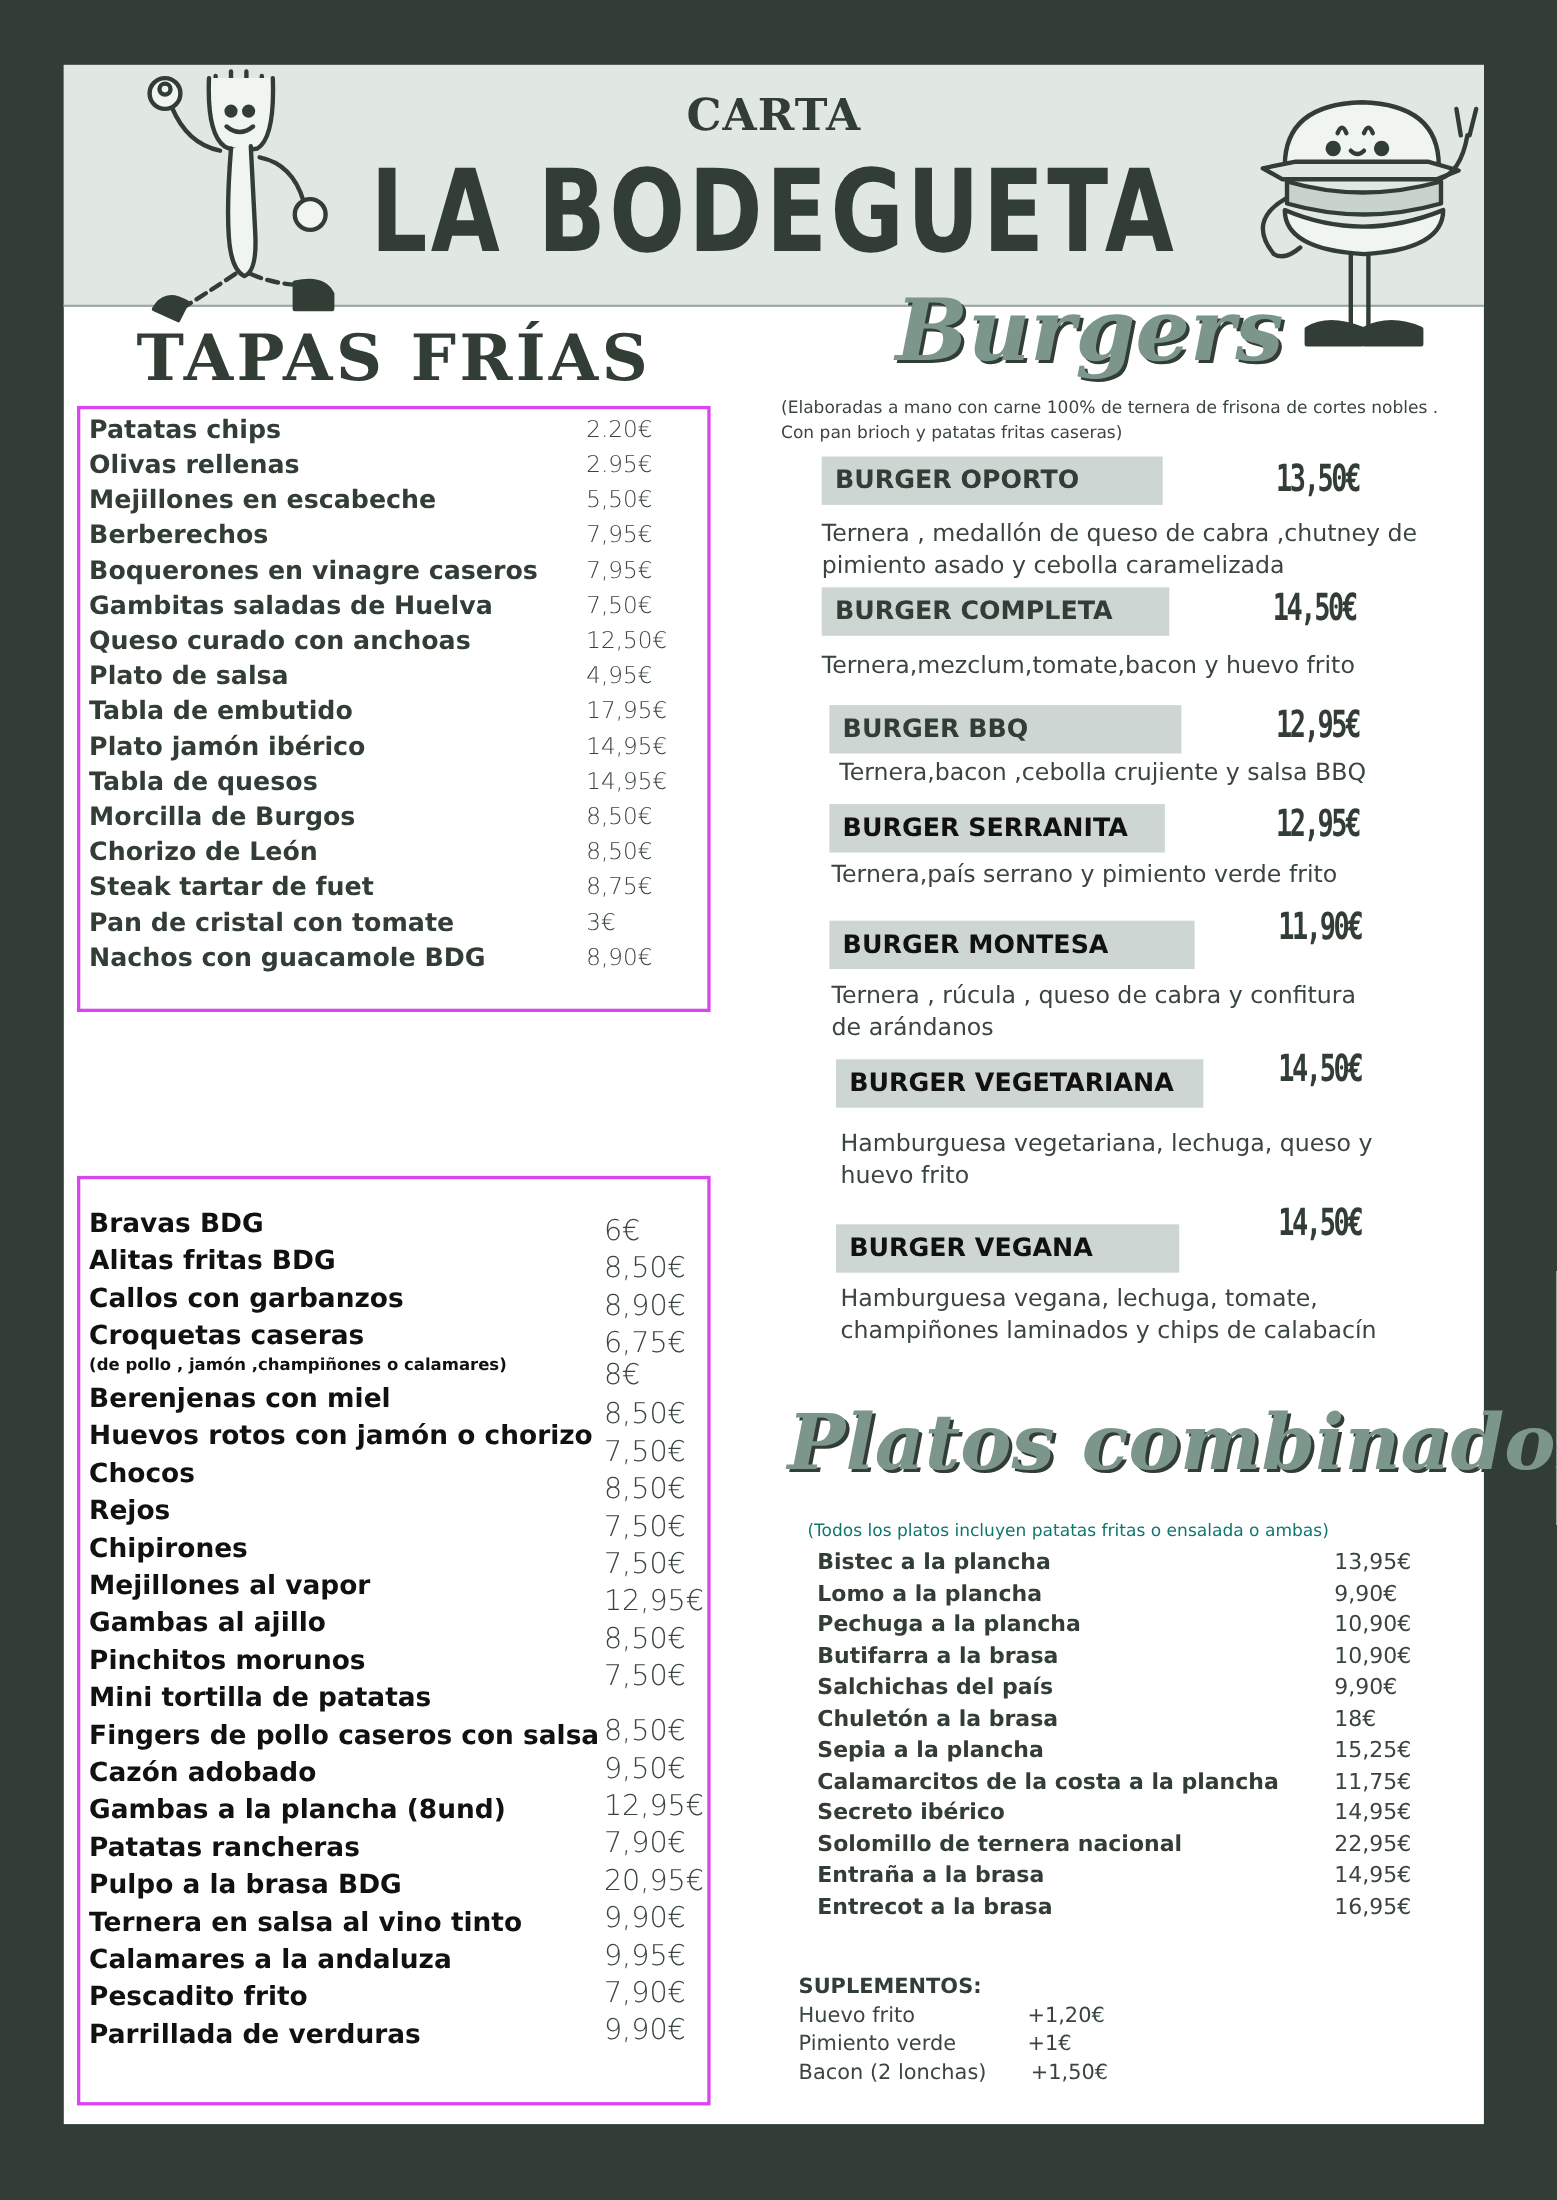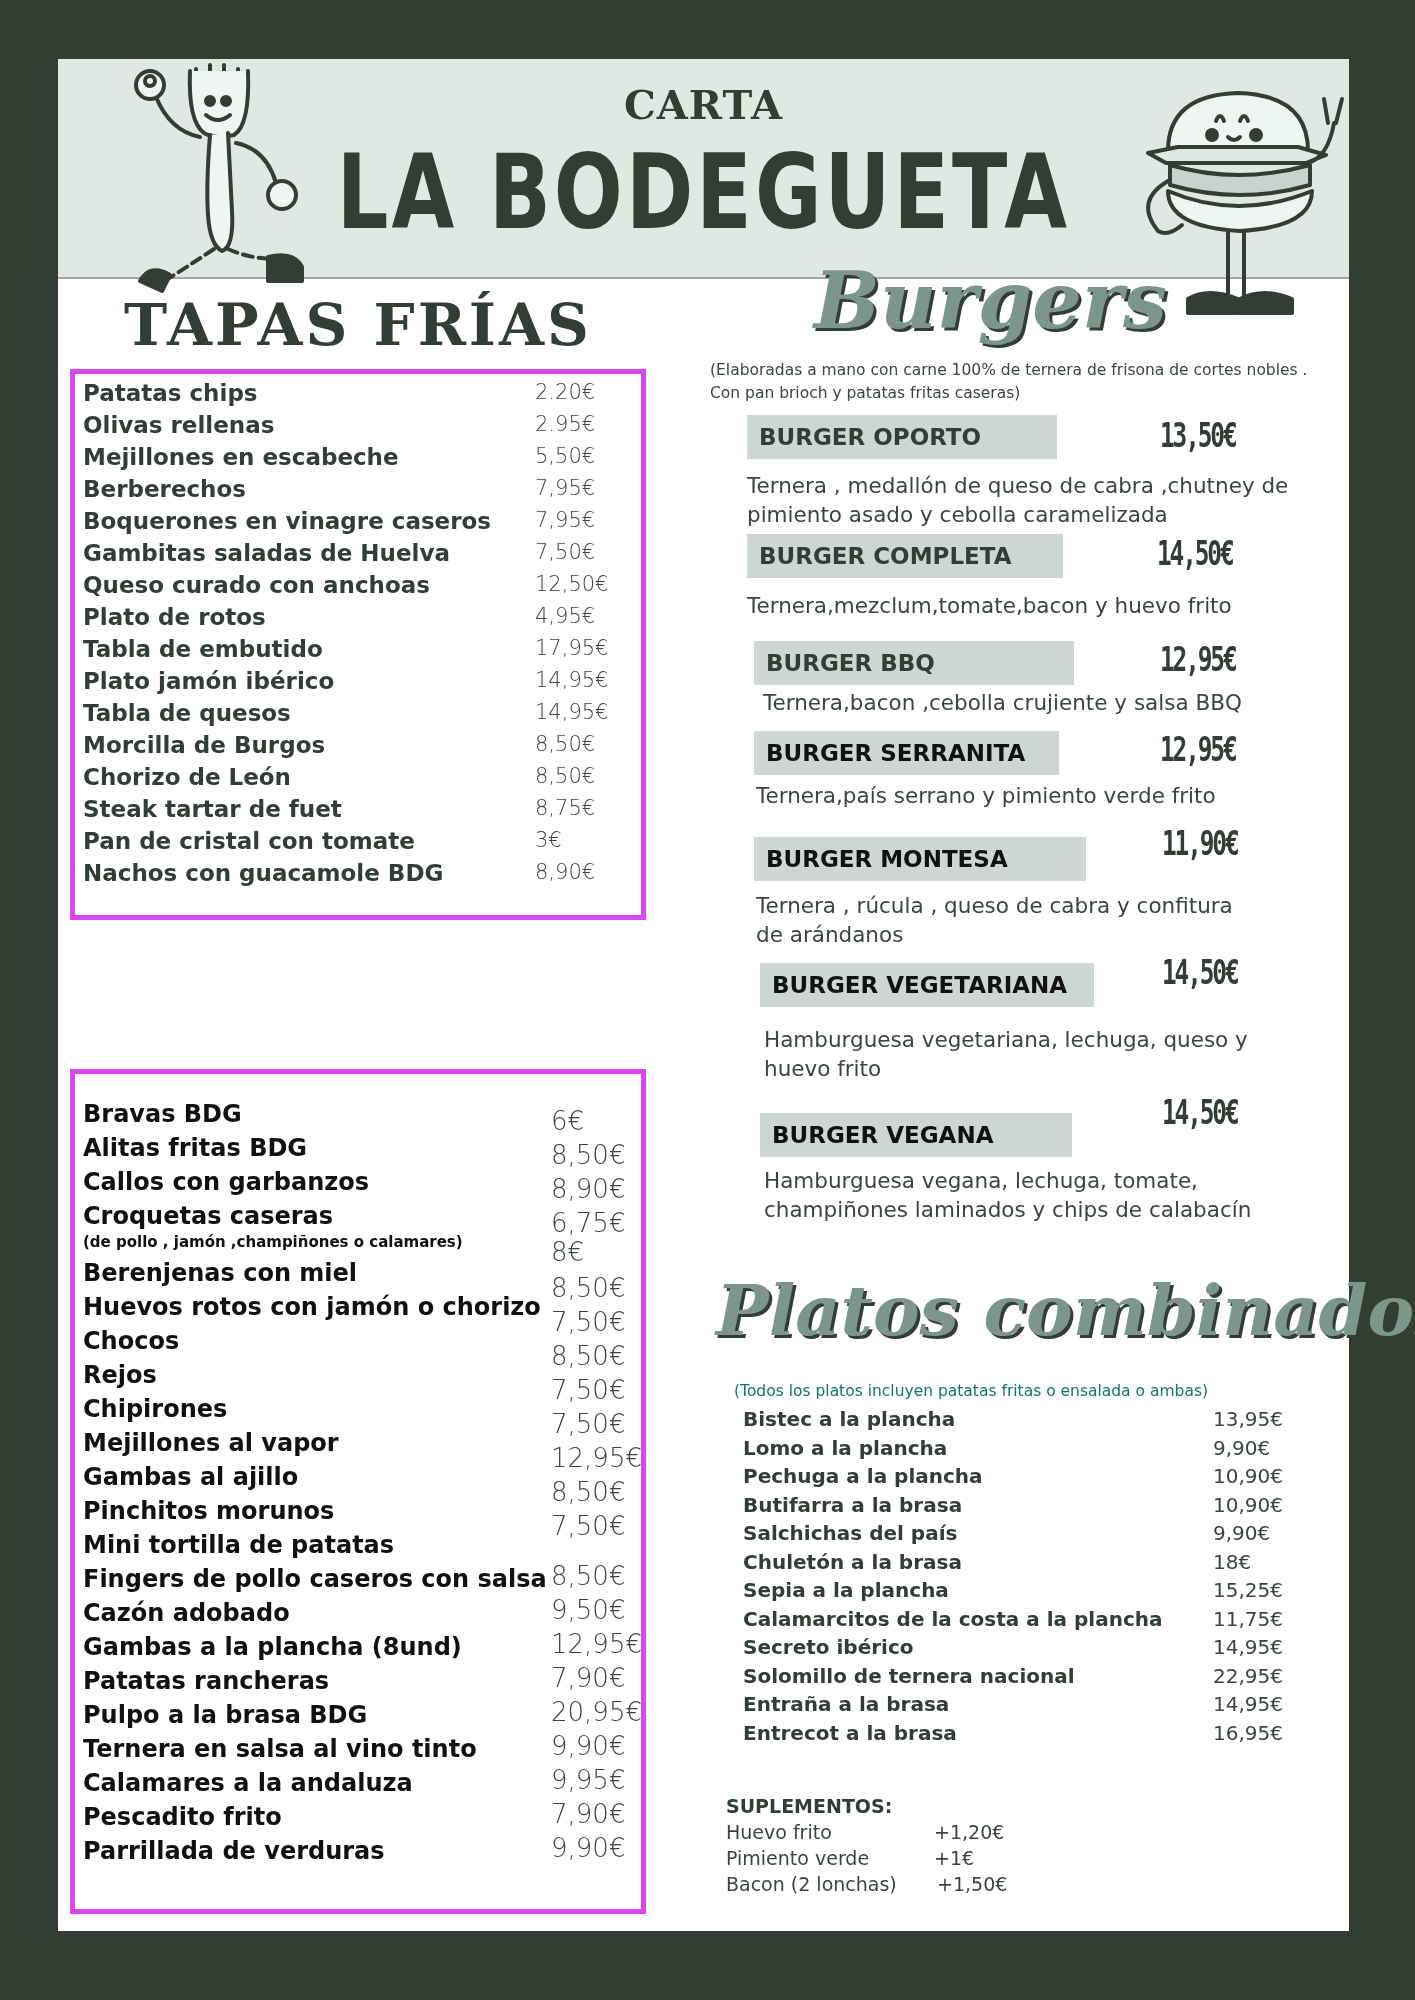--- a/index.html
+++ b/index.html
@@ -48,21 +48,21 @@
     position: absolute;
     font-family: "DejaVu Serif", serif; font-style: italic; font-weight: bold;
     color: #7c968b;
     text-shadow: 3px 3px 0 #323e35;
     white-space: nowrap;
   }
 
   
   .box {
     position: absolute;
-    border: 5px solid #d946ef;
+    border: 3px solid #d946ef;
     box-sizing: border-box;
     background: #ffffff;
   }
   .row {
     position: absolute; left: 8px; right: 8px;
     display: block; height: 32px;
   }
   .row .name {
     position: absolute; left: 0;
     font-family: "DejaVu Sans", sans-serif; font-weight: bold;
@@ -226,21 +226,21 @@
       </div>
     <div class="row" style="top:166px;">
         <span class="name">Gambitas saladas de Huelva</span>
         <span class="price" style="left:452px;">7,50€</span>
       </div>
     <div class="row" style="top:198px;">
         <span class="name">Queso curado con anchoas</span>
         <span class="price" style="left:452px;">12,50€</span>
       </div>
     <div class="row" style="top:230px;">
-        <span class="name">Plato de rotos</span>
+        <span class="name">Plato de salsa</span>
         <span class="price" style="left:452px;">4,95€</span>
       </div>
     <div class="row" style="top:262px;">
         <span class="name">Tabla de embutido</span>
         <span class="price" style="left:452px;">17,95€</span>
       </div>
     <div class="row" style="top:294px;">
         <span class="name">Plato jamón ibérico</span>
         <span class="price" style="left:452px;">14,95€</span>
       </div>

